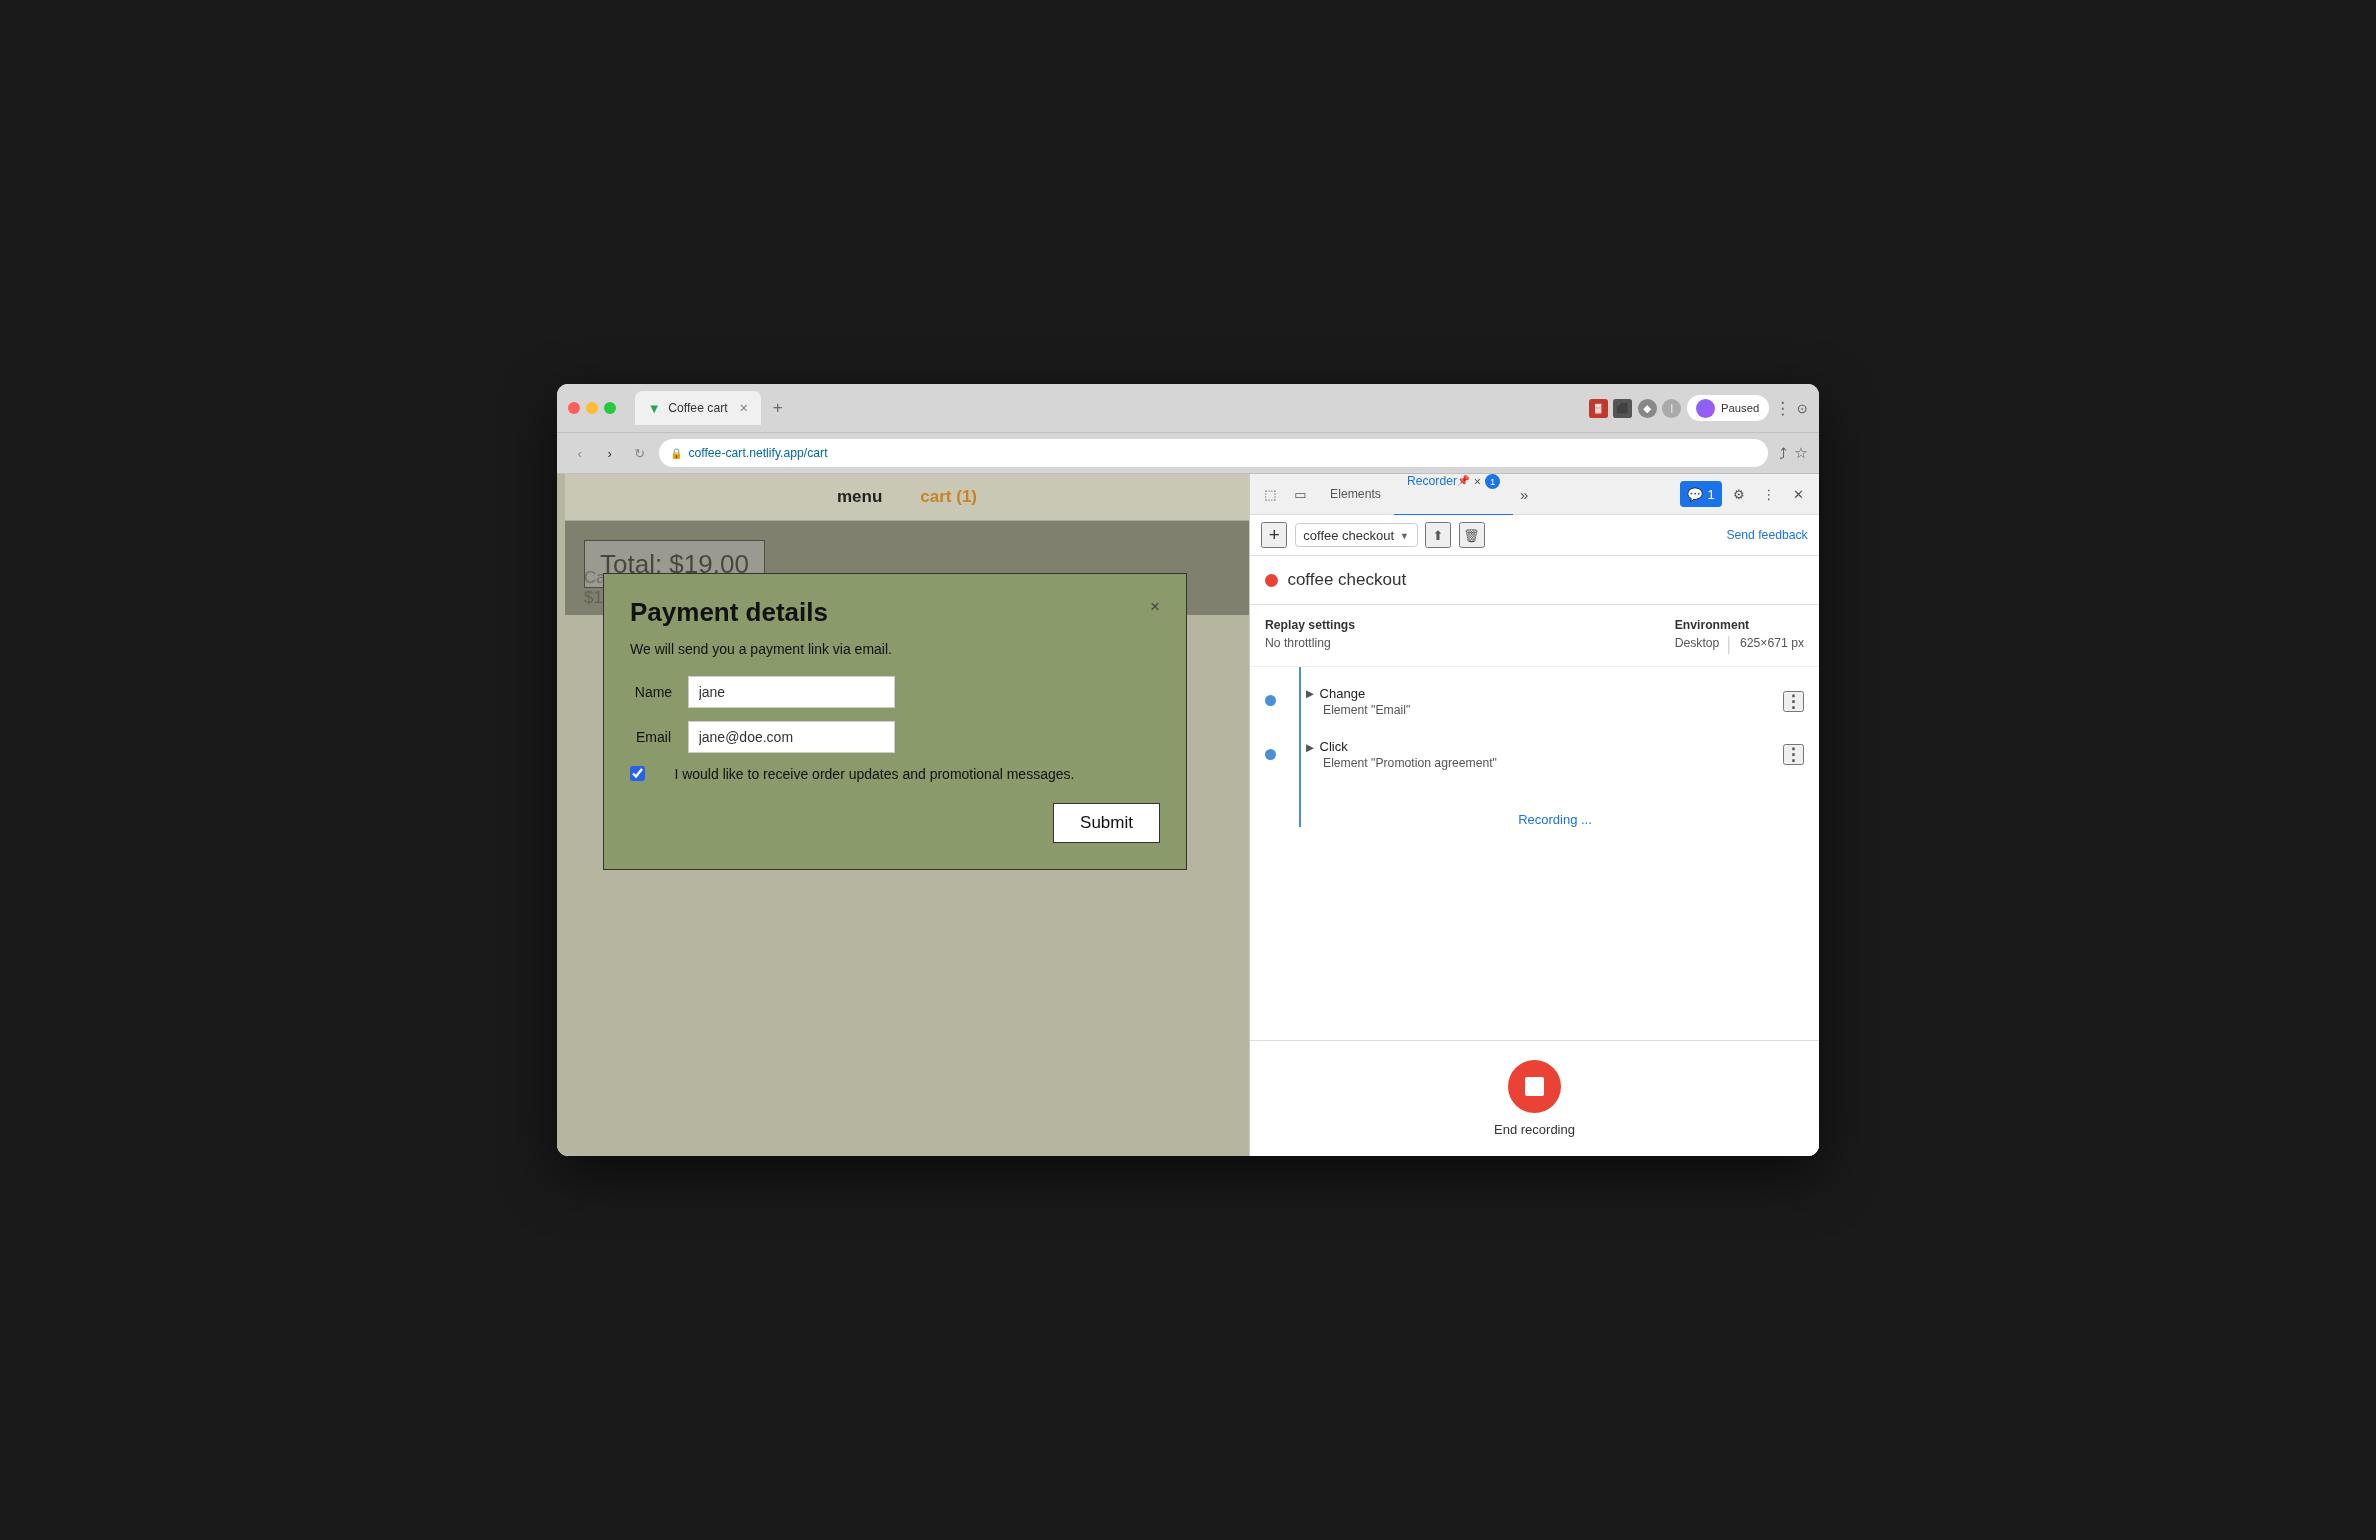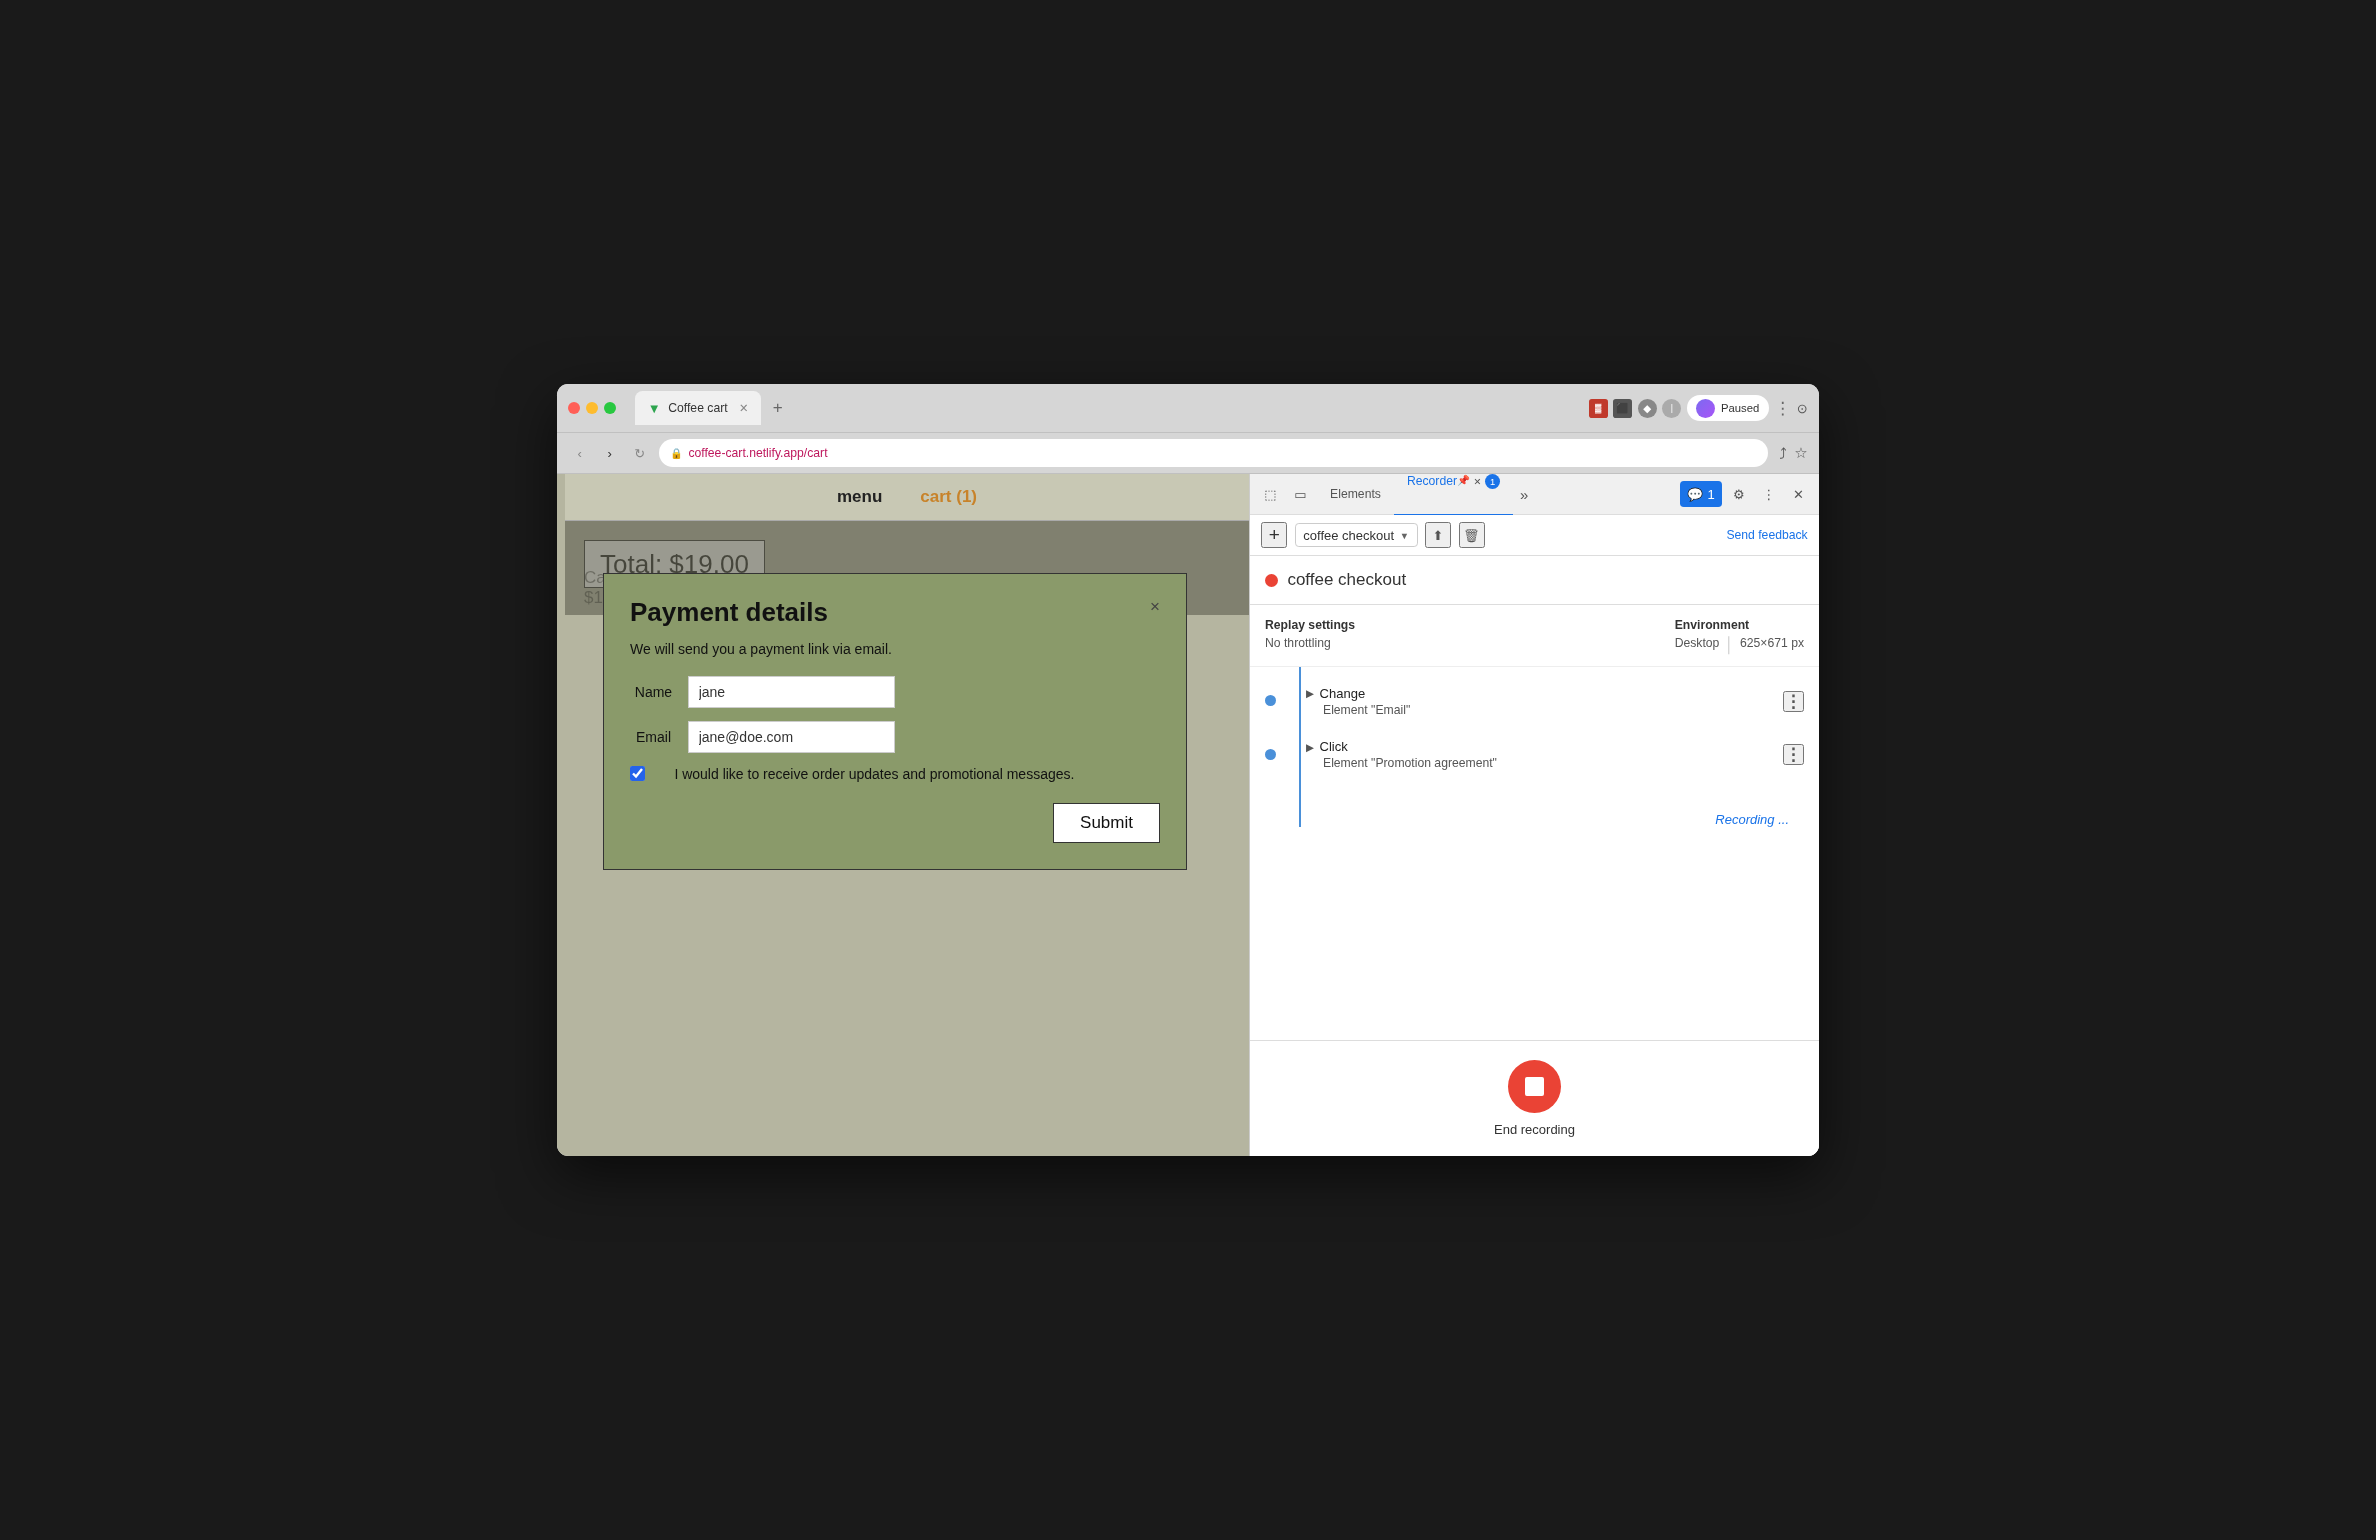--- a/index.html
+++ b/index.html
@@ -130,21 +130,21 @@
       border-radius: 19px;
       height: 28px;
       display: flex;
       align-items: center;
       padding: 0 11.3px;
       gap: 5.6px;
       font-size: 12.2px;
       color: #333;
     }
     .address-lock { color: #888; font-size: 10.4px; }
-    .address-text { color: #be185d; font-size: 12.2px; }
+    .address-text { color: #0369a1; font-size: 12.2px; }
     .toolbar-icons {
       display: flex;
       align-items: center;
       gap: 7.5px;
       margin-left: 3.8px;
     }
     .toolbar-icon {
       color: #555;
       font-size: 15px;
       cursor: pointer;
@@ -598,24 +598,23 @@
       color: #555;
       cursor: pointer;
       font-size: 17px;
       font-weight: 700;
       line-height: 1;
     }
 
     
     .recording-indicator {
       padding: 19px 15px;
-      text-align: right;
+      text-align: center;
       color: #1a73e8;
       font-size: 13px;
-      font-style: italic;
     }
 
     
     .end-recording-area {
       border-top: 0.9px solid #ddd;
       padding: 19px;
       display: flex;
       flex-direction: column;
       align-items: center;
       gap: 9.4px;

